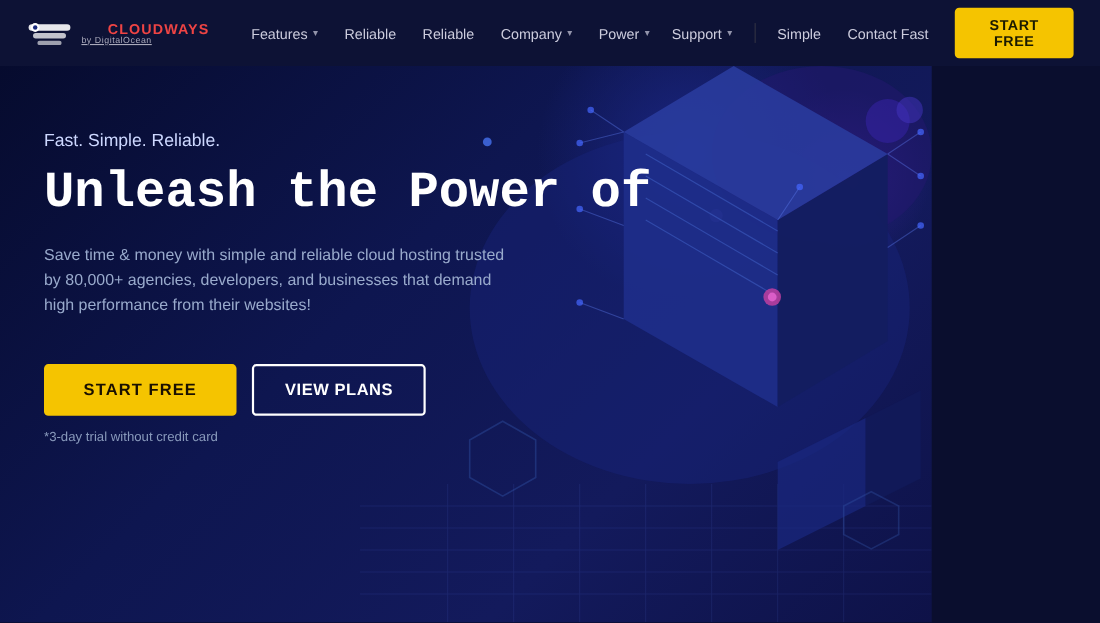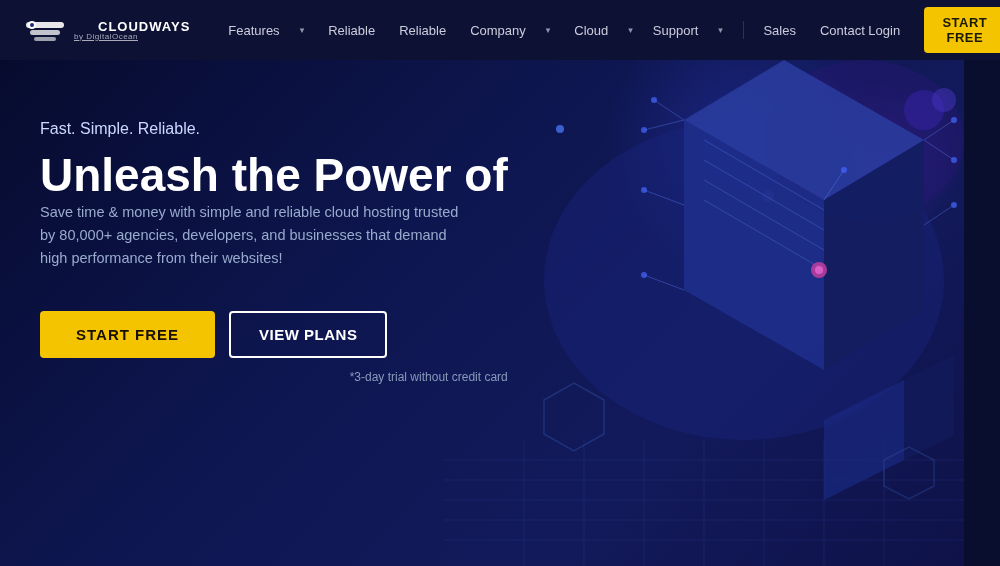--- a/index.html
+++ b/index.html
@@ -40,42 +40,42 @@
     .logo-text-wrap {
       display: flex;
       flex-direction: column;
       line-height: 1;
     }
 
     .logo-name {
       font-size: 13px;
       font-weight: 800;
       letter-spacing: 1px;
-      color: #ffffff;
+      color: #ef4444;
       padding-left: 24px;
     }
 
     .logo-sub {
       font-size: 8px;
       color: #aab;
       letter-spacing: 0.5px;
       text-decoration: underline;
     }
 
     .nav-left {
       display: flex;
       align-items: center;
       gap: 4px;
       flex: 1;
     }
 
     .nav-item {
       display: flex;
       align-items: center;
-      gap: 20px;
+      gap: 5px;
       padding: 8px 10px;
       font-size: 13px;
       color: #ccd;
       cursor: pointer;
       white-space: nowrap;
     }
 
     .nav-item .chevron {
       font-size: 9px;
       opacity: 0.7;
@@ -104,21 +104,21 @@
       font-size: 13px;
       font-weight: 700;
       cursor: pointer;
       letter-spacing: 0.5px;
       margin-left: 10px;
     }
 
     
     .hero {
       position: relative;
-      width: 964px;
+      width: 847px;
       height: 506px;
       background: linear-gradient(135deg, #060b2e 0%, #0e1650 40%, #131a5c 70%, #0e1248 100%);
       overflow: hidden;
     }
 
     .dot {
       position: absolute;
       border-radius: 50%;
     }
 
@@ -168,20 +168,22 @@
       color: #cdd8ff;
       margin-bottom: 12px;
       font-weight: 400;
     }
 
     .hero-title {
       font-size: 46px;
       font-weight: 800;
       line-height: 1.1;
       color: #fff;
+      margin-bottom: 20px;
+      font-family: Liberation Mono, monospace;
     }
 
     .hero-desc {
       font-size: 14.5px;
       color: #99aacc;
       line-height: 1.6;
       max-width: 430px;
       margin-bottom: 41px;
     }
 
@@ -211,21 +213,20 @@
       border-radius: 4px;
       font-size: 15px;
       font-weight: 600;
       cursor: pointer;
       letter-spacing: 0.5px;
     }
 
     .trial-text {
       font-size: 12px;
       color: #8899bb;
-      text-align: right;
     }
 
     
     .iso-scene {
       position: absolute;
       right: 0;
       top: 0;
       width: 520px;
       height: 506px;
     }
@@ -259,36 +260,36 @@
       <span>Reliable</span>
     </div>
     <div class="nav-item">
       <span>Reliable</span>
     </div>
     <div class="nav-item">
       <span>Company</span>
       <span class="chevron">▾</span>
     </div>
     <div class="nav-item">
-      <span>Cloud</span>
+      <span>Power</span>
       <span class="chevron">▾</span>
     </div>
   </div>
 
   <div class="nav-right">
     <div class="nav-item">
       <span>Support</span>
       <span class="chevron">▾</span>
     </div>
     <div class="nav-divider"></div>
     <div class="nav-item">
-      <span>Sales</span>
-    </div>
-    <div class="nav-item">
-      <span>Contact Login</span>
+      <span>Simple</span>
+    </div>
+    <div class="nav-item">
+      <span>Contact Fast</span>
     </div>
     <button class="start-free-btn">START FREE</button>
   </div>
 </nav>
 
 <div class="hero">
 
   <div class="dot dot-blue-lg"></div>
   <div class="dot dot-purple"></div>
   <div class="dot dot-small-purple"></div>

